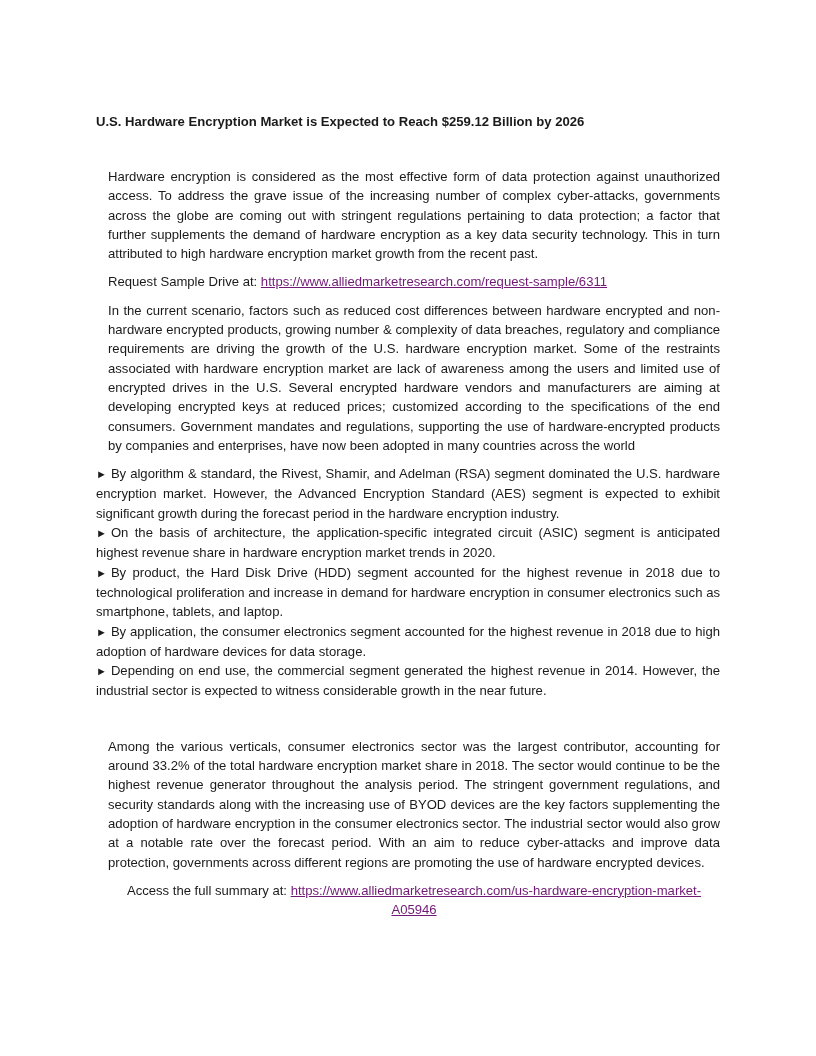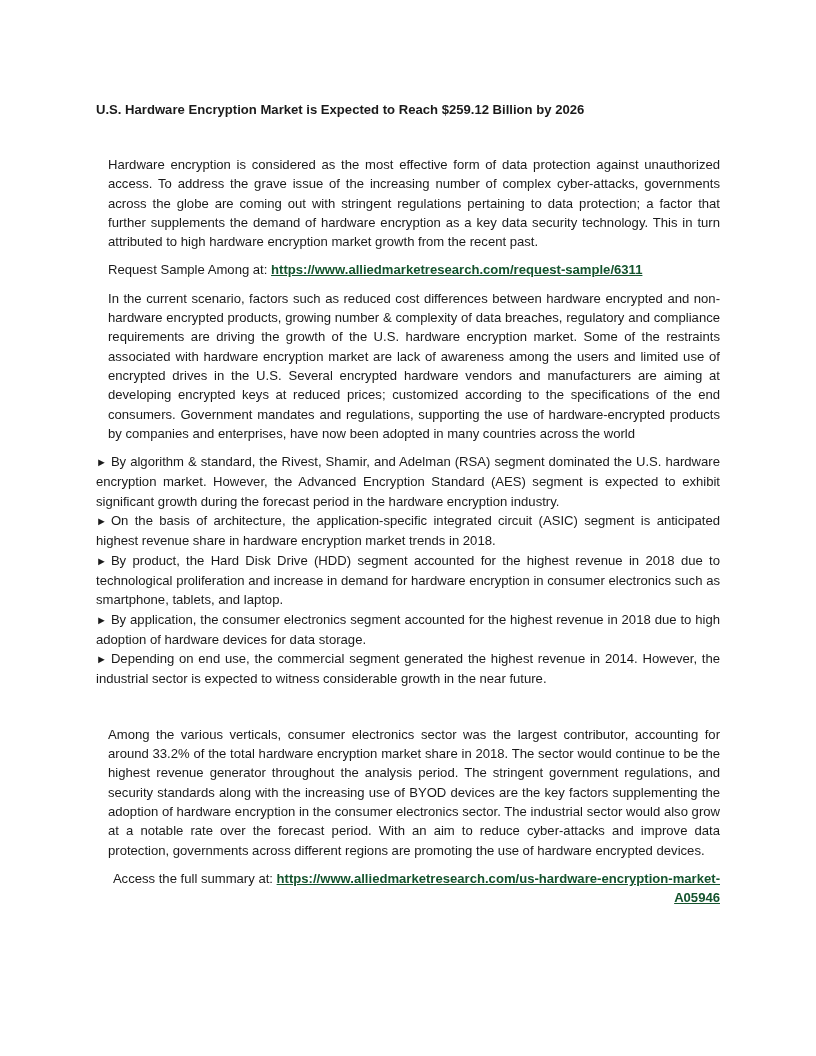--- a/index.html
+++ b/index.html
@@ -11,21 +11,21 @@
       width: 816px;
       height: 1056px;
       position: relative;
       overflow: hidden;
       font-family: "Liberation Sans", "DejaVu Sans", sans-serif;
       color: #1a1a1a;
     }
     .page {
       position: absolute;
       left: 96px;
-      top: 100px;
+      top: 112px;
       width: 624px;
       font-size: 13.1px;
       line-height: 19.3px;
     }
     .title {
       font-weight: bold;
       font-size: 13.1px;
       line-height: 19px;
       margin: 0 0 36px 0;
     }
@@ -36,61 +36,60 @@
     .heading {
       font-weight: bold;
       margin: 0 0 9px 0;
     }
     .finding {
       margin: 0;
       text-align: justify;
     }
     .findings { margin: 8px 0 36px 0; }
     a.link {
-      color: #14532d;
+      color: #701a75;
       text-decoration: underline;
-      font-weight: bold;
     }
     .bullet {
       display: inline-block;
       margin-right: 4px;
       font-size: 11px;
     }
   </style>
 </head>
 <body>
 
 <div class="page">
   <div class="title">U.S. Hardware Encryption Market is Expected to Reach $259.12 Billion by 2026</div>
 
   <p>Hardware encryption is considered as the most effective form of data protection against unauthorized access. To address the grave issue of the increasing number of complex cyber-attacks, governments across the globe are coming out with stringent regulations pertaining to data protection; a factor that further supplements the demand of hardware encryption as a key data security technology. This in turn attributed to high hardware encryption market growth from the recent past.</p>
 
   <p>
-    <span>Request Sample Among at: </span><a class="link" href="#">https://www.alliedmarketresearch.com/request-sample/6311</a>
+    <span>Request Sample Drive at: </span><a class="link" href="#">https://www.alliedmarketresearch.com/request-sample/6311</a>
   </p>
 
   <p>In the current scenario, factors such as reduced cost differences between hardware encrypted and non-hardware encrypted products, growing number &amp; complexity of data breaches, regulatory and compliance requirements are driving the growth of the U.S. hardware encryption market. Some of the restraints associated with hardware encryption market are lack of awareness among the users and limited use of encrypted drives in the U.S. Several encrypted hardware vendors and manufacturers are aiming at developing encrypted keys at reduced prices; customized according to the specifications of the end consumers. Government mandates and regulations, supporting the use of hardware-encrypted products by companies and enterprises, have now been adopted in many countries across the world</p>
 
 
   <div class="findings">
     <div class="finding">
       <span class="bullet">►</span><span>By algorithm &amp; standard, the Rivest, Shamir, and Adelman (RSA) segment dominated the U.S. hardware encryption market. However, the Advanced Encryption Standard (AES) segment is expected to exhibit significant growth during the forecast period in the hardware encryption industry.</span>
     </div>
     <div class="finding">
-      <span class="bullet">►</span><span>On the basis of architecture, the application-specific integrated circuit (ASIC) segment is anticipated highest revenue share in hardware encryption market trends in 2018.</span>
+      <span class="bullet">►</span><span>On the basis of architecture, the application-specific integrated circuit (ASIC) segment is anticipated highest revenue share in hardware encryption market trends in 2020.</span>
     </div>
     <div class="finding">
       <span class="bullet">►</span><span>By product, the Hard Disk Drive (HDD) segment accounted for the highest revenue in 2018 due to technological proliferation and increase in demand for hardware encryption in consumer electronics such as smartphone, tablets, and laptop.</span>
     </div>
     <div class="finding">
       <span class="bullet">►</span><span>By application, the consumer electronics segment accounted for the highest revenue in 2018 due to high adoption of hardware devices for data storage.</span>
     </div>
     <div class="finding">
       <span class="bullet">►</span><span>Depending on end use, the commercial segment generated the highest revenue in 2014. However, the industrial sector is expected to witness considerable growth in the near future.</span>
     </div>
   </div>
 
   <p>Among the various verticals, consumer electronics sector was the largest contributor, accounting for around 33.2% of the total hardware encryption market share in 2018. The sector would continue to be the highest revenue generator throughout the analysis period. The stringent government regulations, and security standards along with the increasing use of BYOD devices are the key factors supplementing the adoption of hardware encryption in the consumer electronics sector. The industrial sector would also grow at a notable rate over the forecast period. With an aim to reduce cyber-attacks and improve data protection, governments across different regions are promoting the use of hardware encrypted devices.</p>
 
-  <p style="text-align:right;">
+  <p style="text-align:center;">
     <span>Access the full summary at: </span><a class="link" href="#">https://www.alliedmarketresearch.com/us-hardware-encryption-market-A05946</a>
   </p>
 </div>
 
 </body></html>

